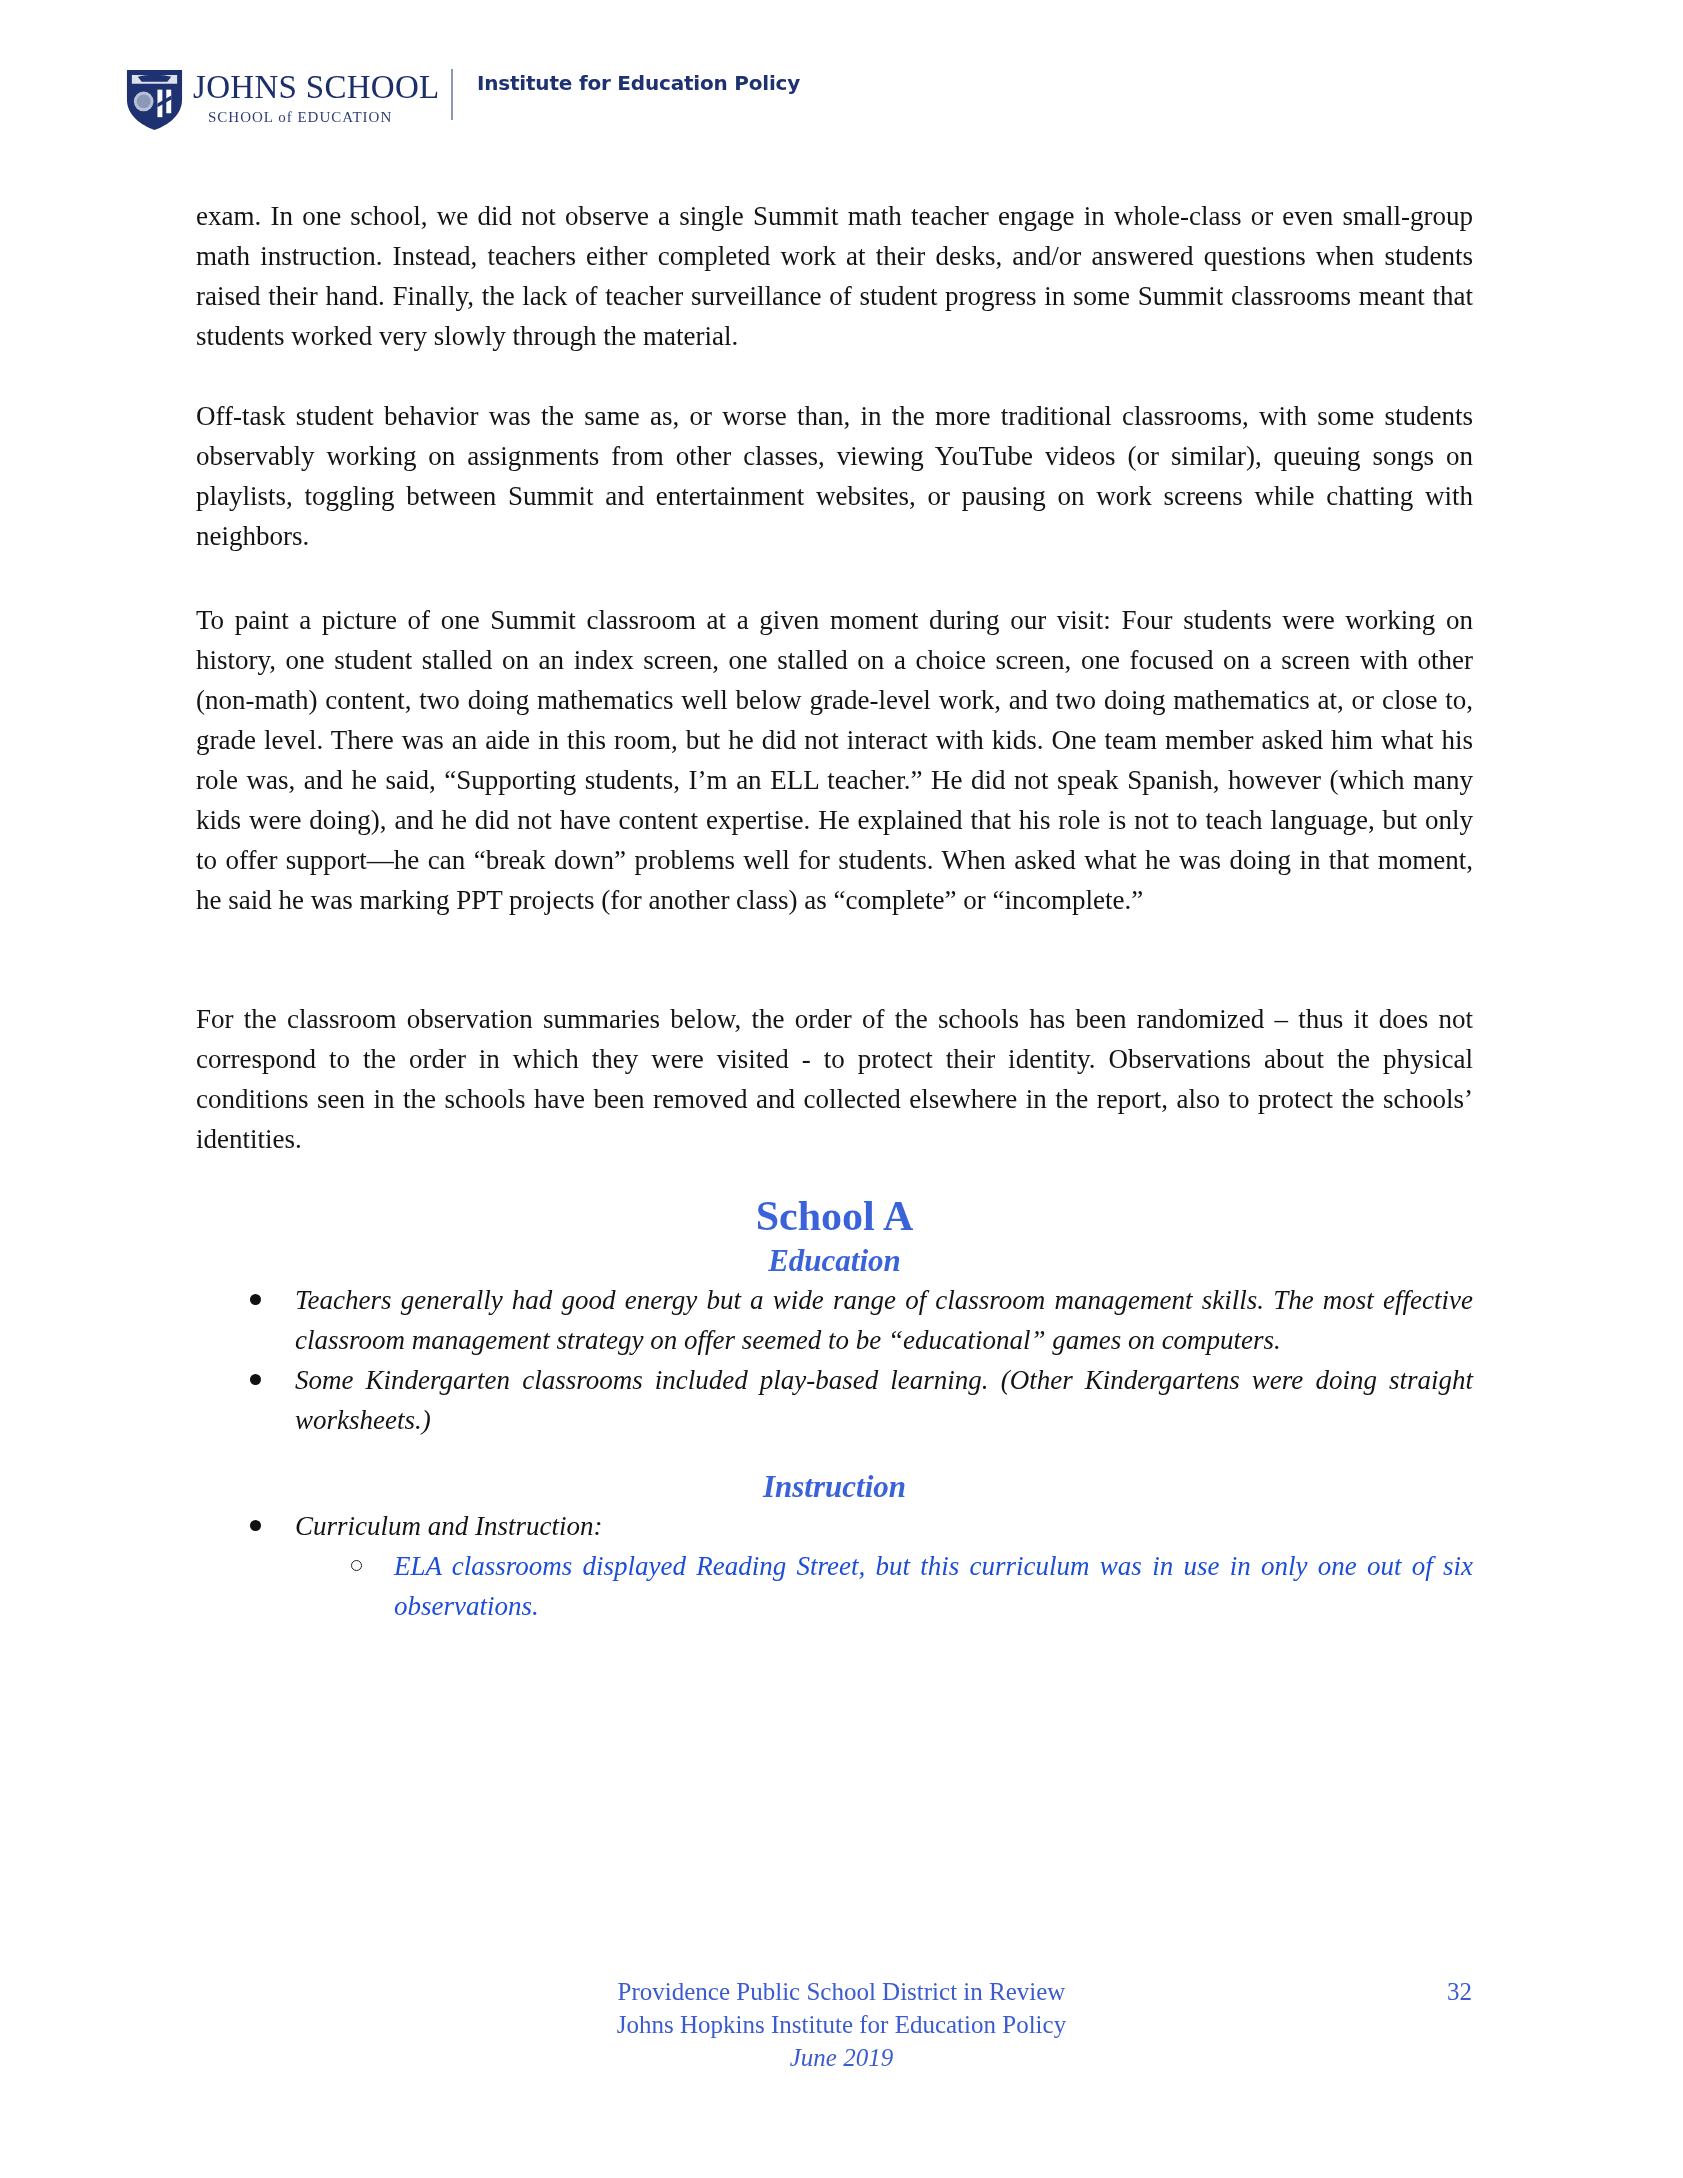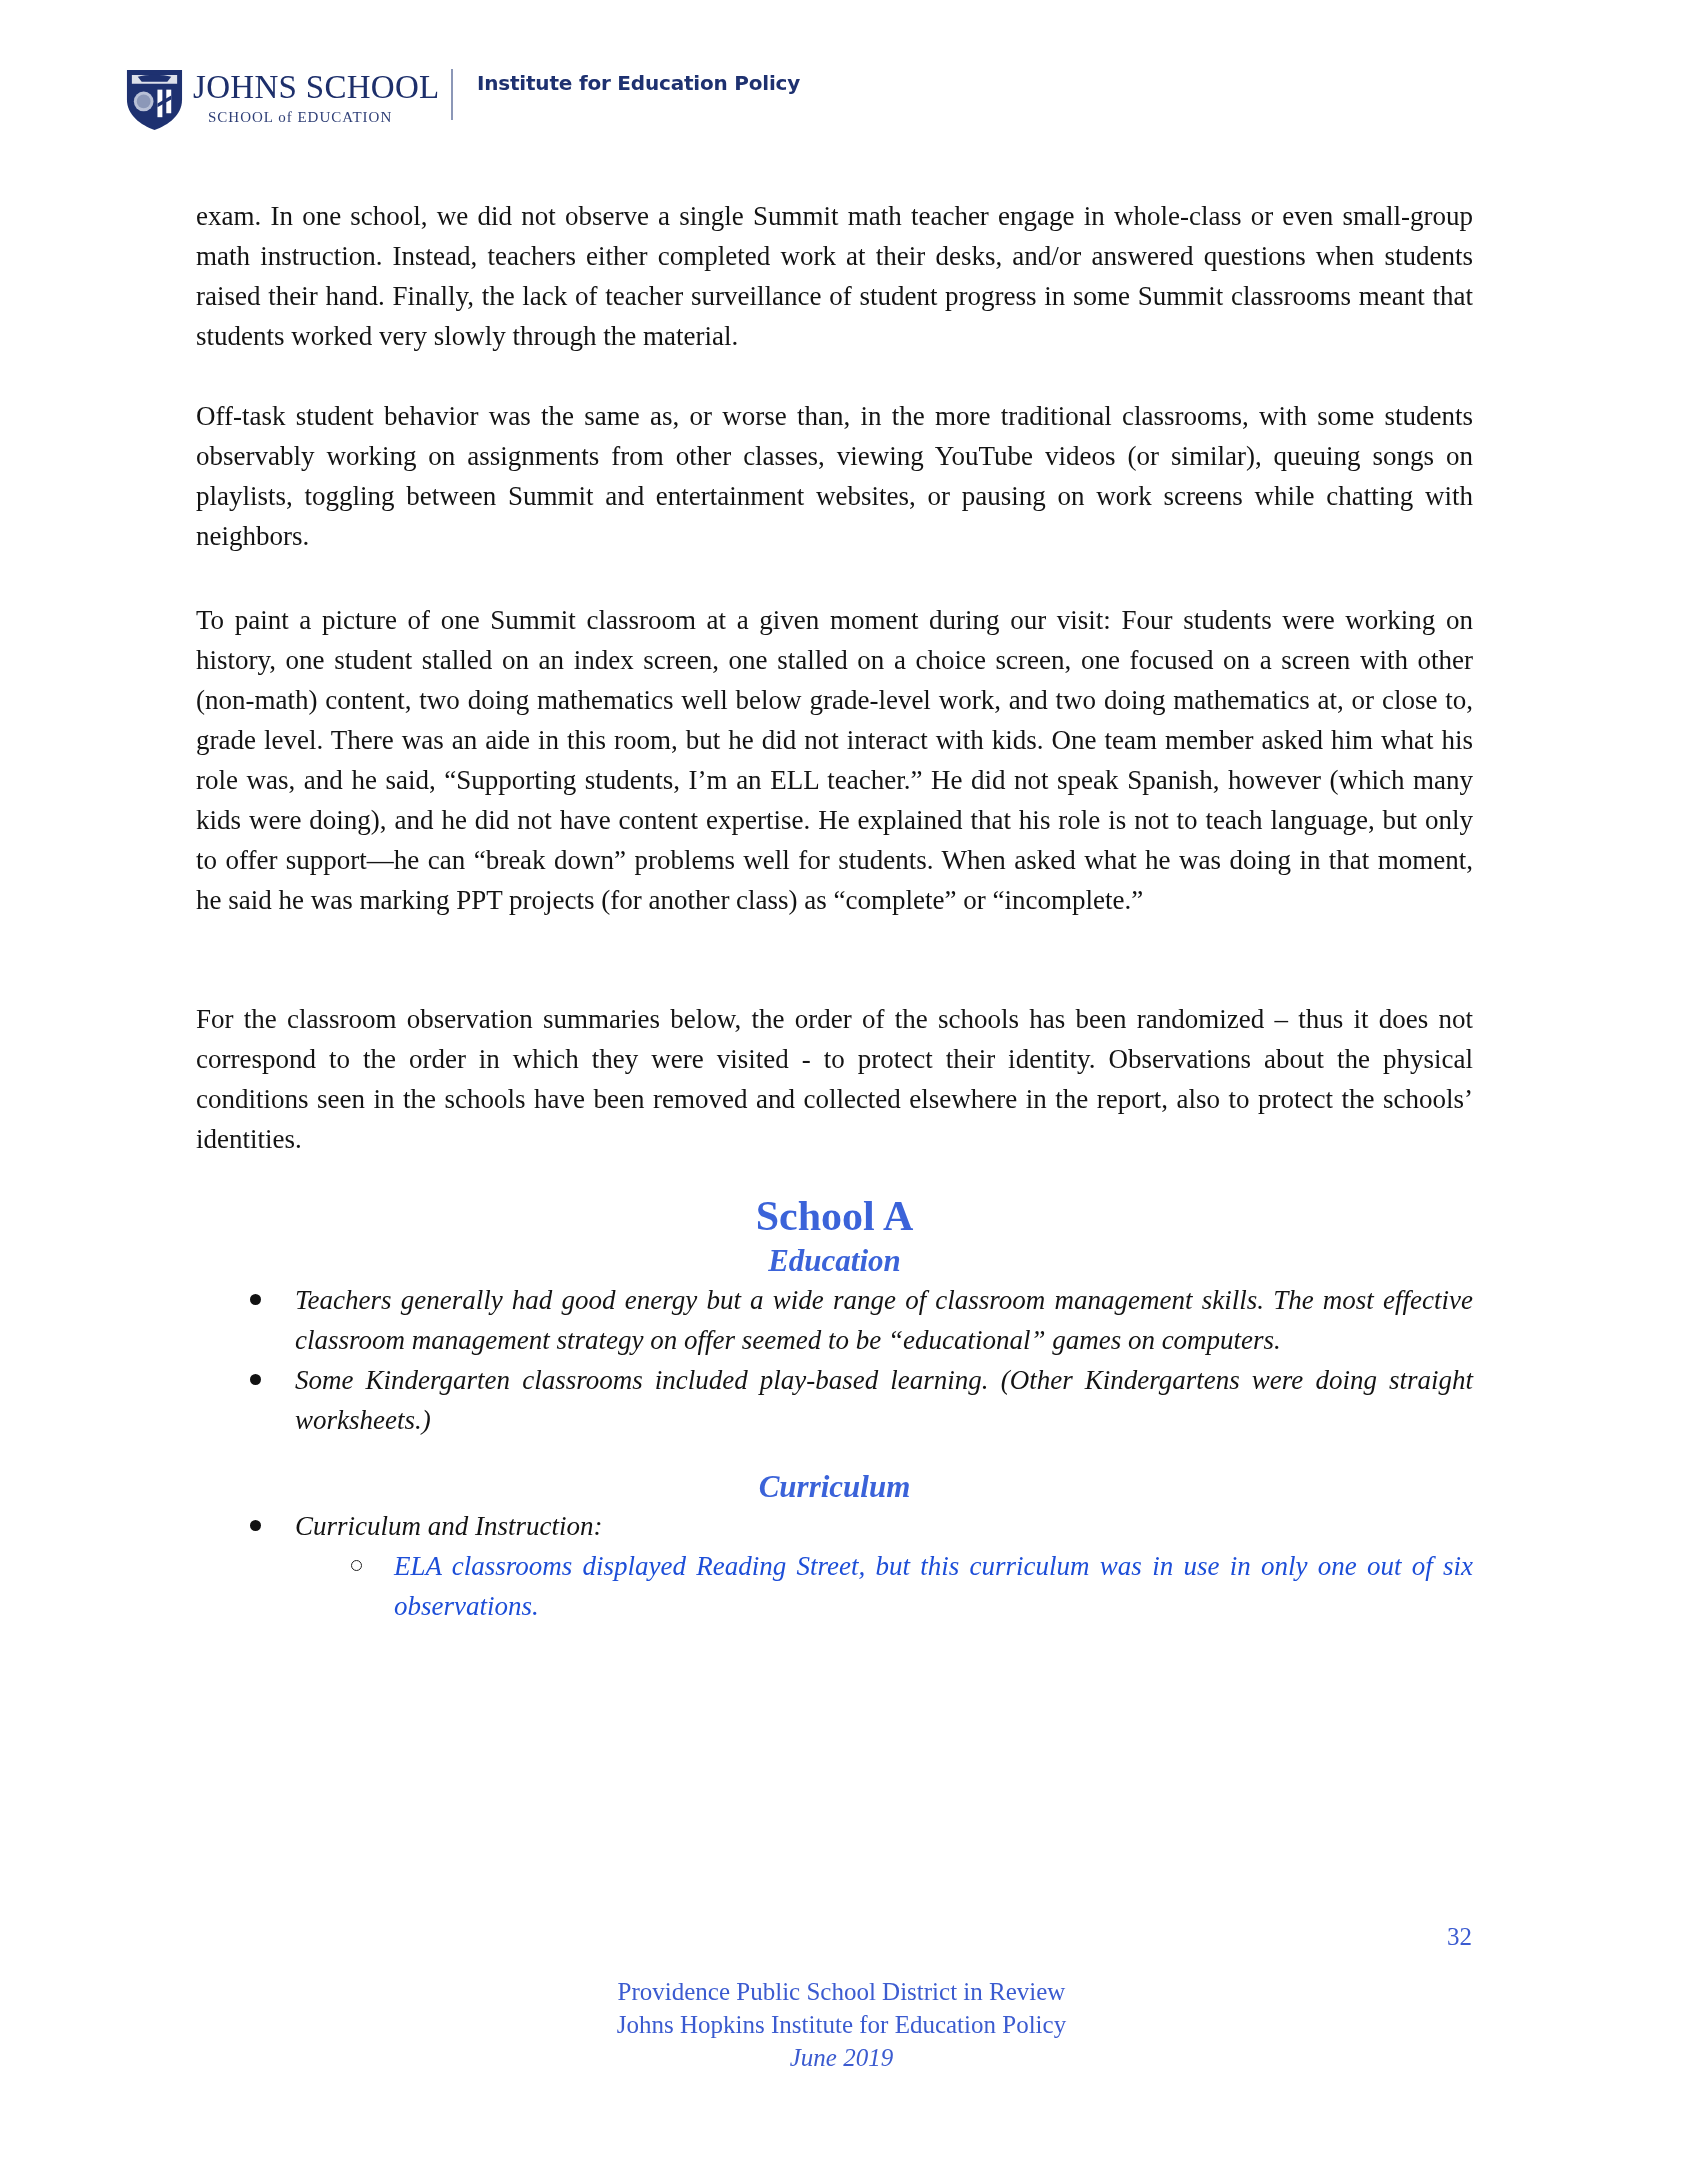--- a/index.html
+++ b/index.html
@@ -40,21 +40,21 @@
   ul.sub > li { position: relative; padding-left: 99px; font-family: "Liberation Serif", serif;
                 font-size: 27px; line-height: 40px; text-align: justify; color: #1d4ed8; }
   .circle { position: absolute; left: 56px; top: 14px; width: 11px; height: 11px; border-radius: 50%;
             border: 1.5px solid #222; box-sizing: border-box; }
 
   
   .footer { position: absolute; left: 0; top: 1975px; width: 1683px; text-align: center;
             font-family: "Liberation Serif", serif; color: #3b5bd0; }
   .footer .line { font-size: 25px; line-height: 33px; }
   .footer .date { font-style: italic; }
-  .page-num { position: absolute; left: 1447px; top: 1920px; font-family: "Liberation Serif", serif;
+  .page-num { position: absolute; left: 1447px; top: 1975px; font-family: "Liberation Serif", serif;
               font-size: 25px; line-height: 33px; color: #3b5bd0; }
 </style>
 </head>
 <body>
 
 <div class="header">
   <svg class="shield" viewBox="0 0 62 66">
     <path d="M3 4 H59 V34 C59 50 45 60 31 65 C17 60 3 50 3 34 Z" fill="#1e3170"></path>
     <path d="M8 9 H54 V18 H8 Z" fill="#ffffff" opacity="0.85"></path>
     <path d="M14 11 C22 8 40 8 48 11 L44 16 H18 Z" fill="#1e3170"></path>
@@ -83,21 +83,21 @@
       <li>
         <span class="dot"></span>
         <span>Teachers generally had good energy but a wide range of classroom management skills. The most effective classroom management strategy on offer seemed to be “educational” games on computers.</span>
       </li>
       <li>
         <span class="dot"></span>
         <span>Some Kindergarten classrooms included play-based learning. (Other Kindergartens were doing straight worksheets.)</span>
       </li>
     </ul>
 
-    <h3 class="h-sub challenges">Curriculum</h3>
+    <h3 class="h-sub challenges">Instruction</h3>
     <ul class="bullets">
       <li>
         <span class="dot"></span>
         <span>Curriculum and Instruction:</span>
         <ul class="sub">
           <li>
             <span class="circle"></span>
             <span>ELA classrooms displayed Reading Street, but this curriculum was in use in only one out of six observations.</span>
           </li>
         </ul>

